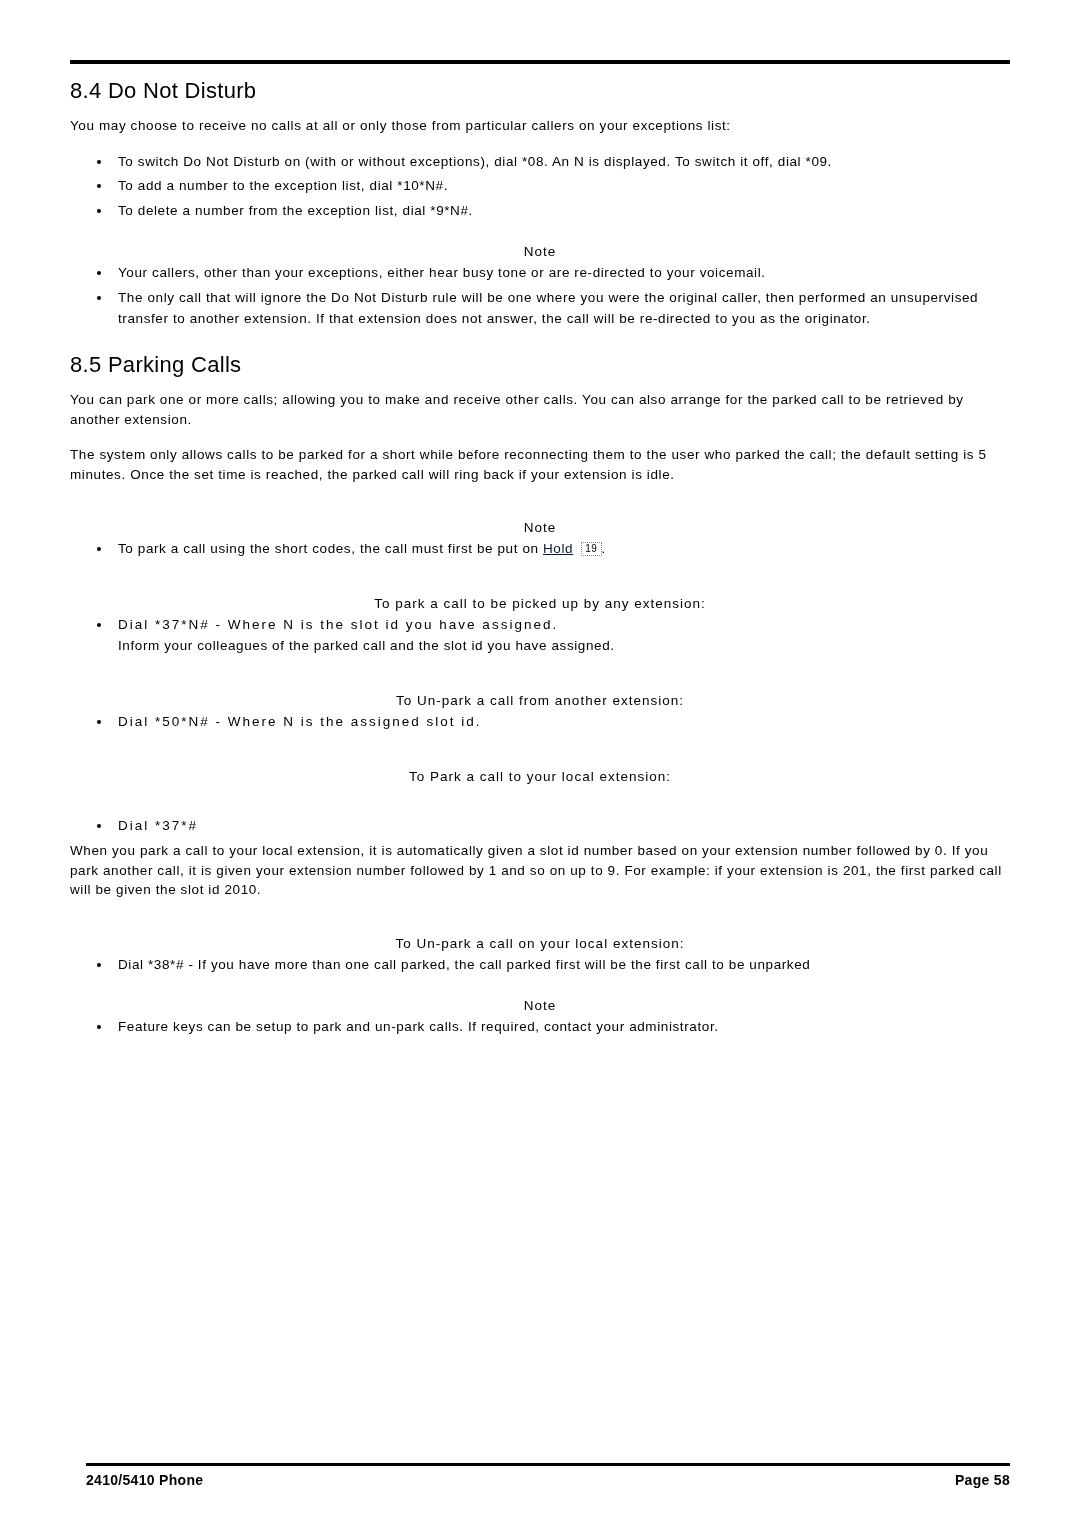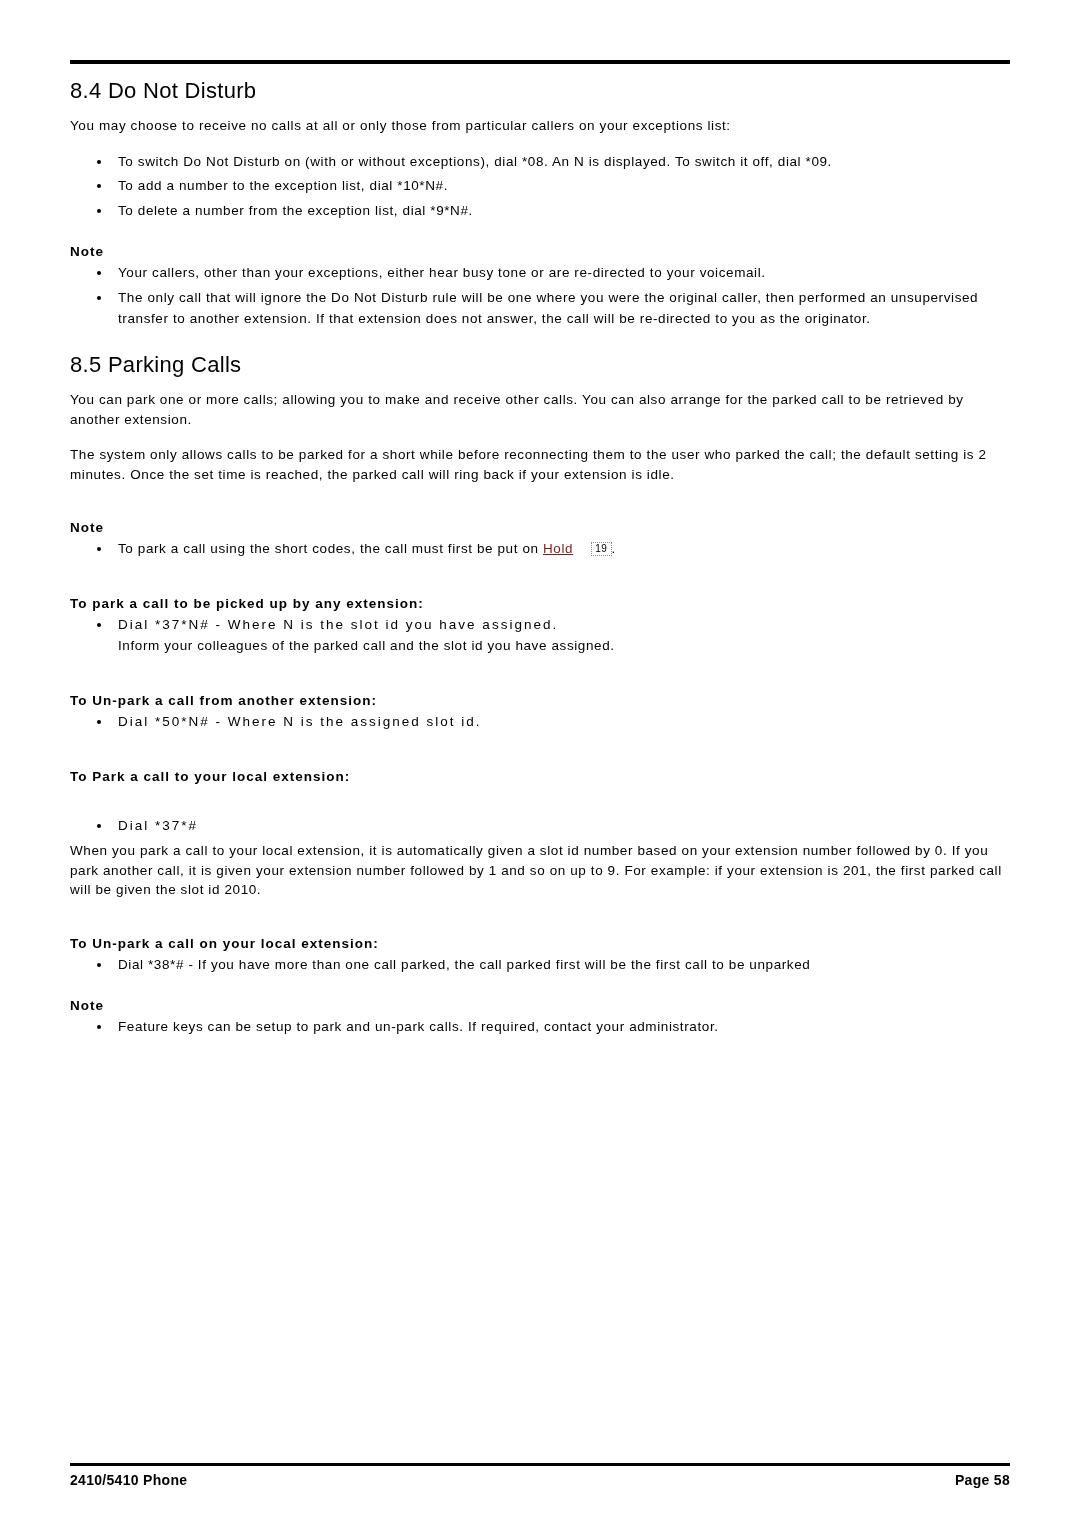--- a/index.html
+++ b/index.html
@@ -20,36 +20,36 @@
     }
     h2 {
       font-size: 22px;
       font-weight: normal;
       margin-bottom: 12px;
       letter-spacing: 0.3px;
     }
     p { line-height: 1.45; margin-bottom: 16px; }
     ul { list-style: disc; padding-left: 42px; margin-bottom: 22px; }
     li { line-height: 1.55; padding-left: 6px; margin-bottom: 4px; }
-    .label { font-weight: bold; margin-bottom: 4px; letter-spacing: 1px; }
+    .label { font-weight: normal; margin-bottom: 4px; letter-spacing: 1px; text-align: center; }
     .code { letter-spacing: 2px; }
-    a.link { color: #7f1d1d; text-decoration: underline; }
+    a.link { color: #0f172a; text-decoration: underline; }
     .page-ref {
       border: 1px dotted #888;
       font-size: 10px;
       padding: 0px 3px;
-      margin-left: 18px;
+      margin-left: 8px;
       vertical-align: 1px;
       display: inline-block;
       line-height: 1.2;
     }
     .footer {
       position: absolute;
       bottom: 40px;
-      left: 70px;
+      left: 86px;
       right: 70px;
     }
     .footer-rule { border-top: 3px solid #000; margin-bottom: 6px; }
     .footer-row {
       display: flex;
       justify-content: space-between;
       font-weight: bold;
       font-size: 14px;
       letter-spacing: 0.3px;
     }
@@ -71,21 +71,21 @@
 </ul>
 
 <div class="label">Note</div>
 <ul>
   <li>Your callers, other than your exceptions, either hear busy tone or are re-directed to your voicemail.</li>
   <li>The only call that will ignore the Do Not Disturb rule will be one where you were the original caller, then performed an unsupervised transfer to another extension. If that extension does not answer, the call will be re-directed to you as the originator.</li>
 </ul>
 
 <h2>8.5 Parking Calls</h2>
 <p>You can park one or more calls; allowing you to make and receive other calls. You can also arrange for the parked call to be retrieved by another extension.</p>
-<p>The system only allows calls to be parked for a short while before reconnecting them to the user who parked the call; the default setting is 2 minutes. Once the set time is reached, the parked call will ring back if your extension is idle.</p>
+<p>The system only allows calls to be parked for a short while before reconnecting them to the user who parked the call; the default setting is 5 minutes. Once the set time is reached, the parked call will ring back if your extension is idle.</p>
 
 <div class="small-gap"></div>
 
 <div class="label">Note</div>
 <ul>
   <li>
     <span>To park a call using the short codes, the call must first be put on </span><a href="#" class="link">Hold</a><span class="page-ref">19</span><span>.</span>
   </li>
 </ul>
 

